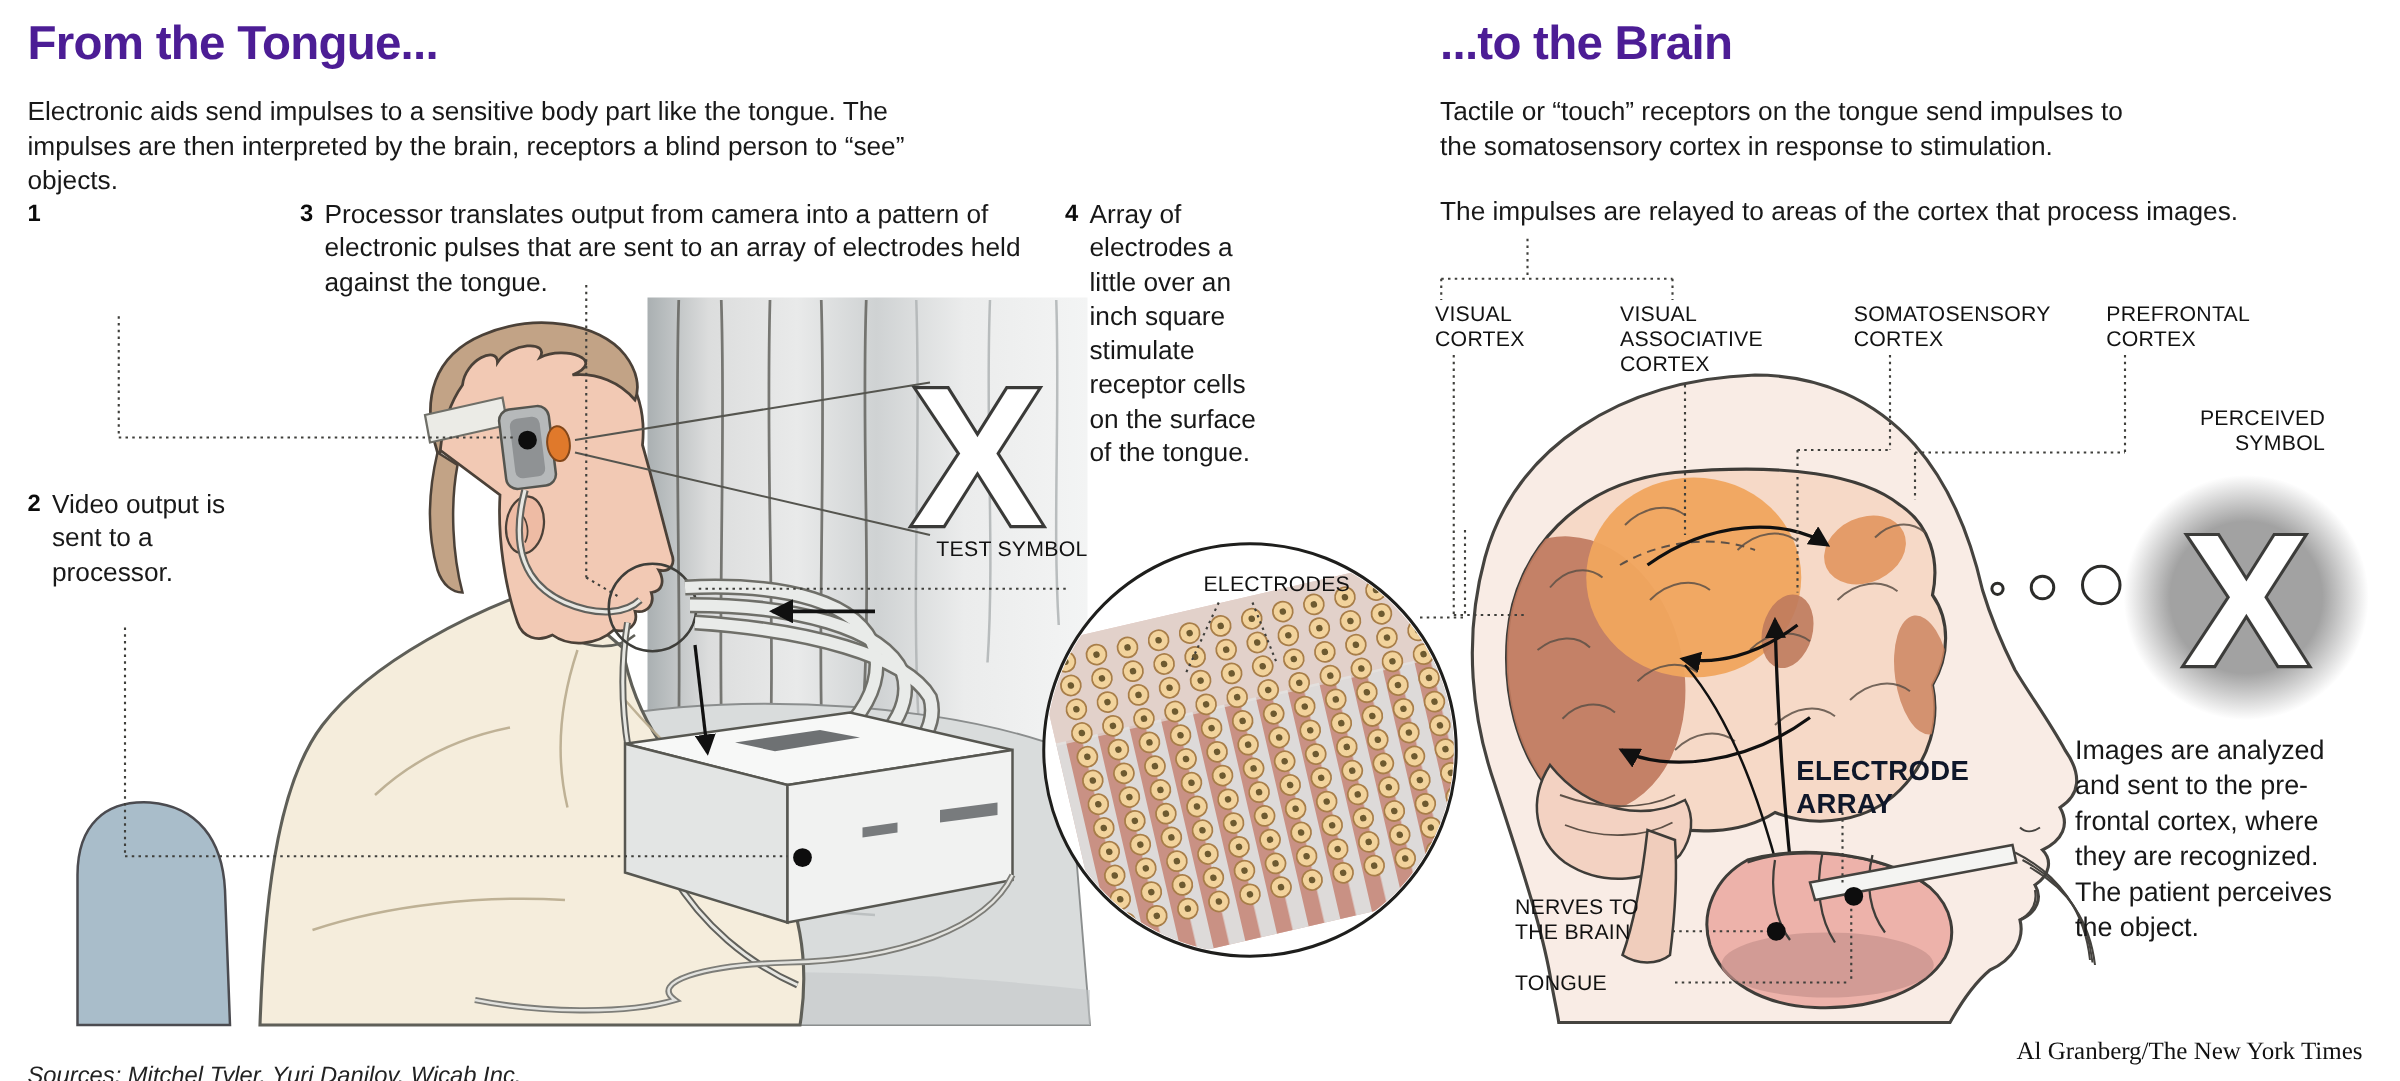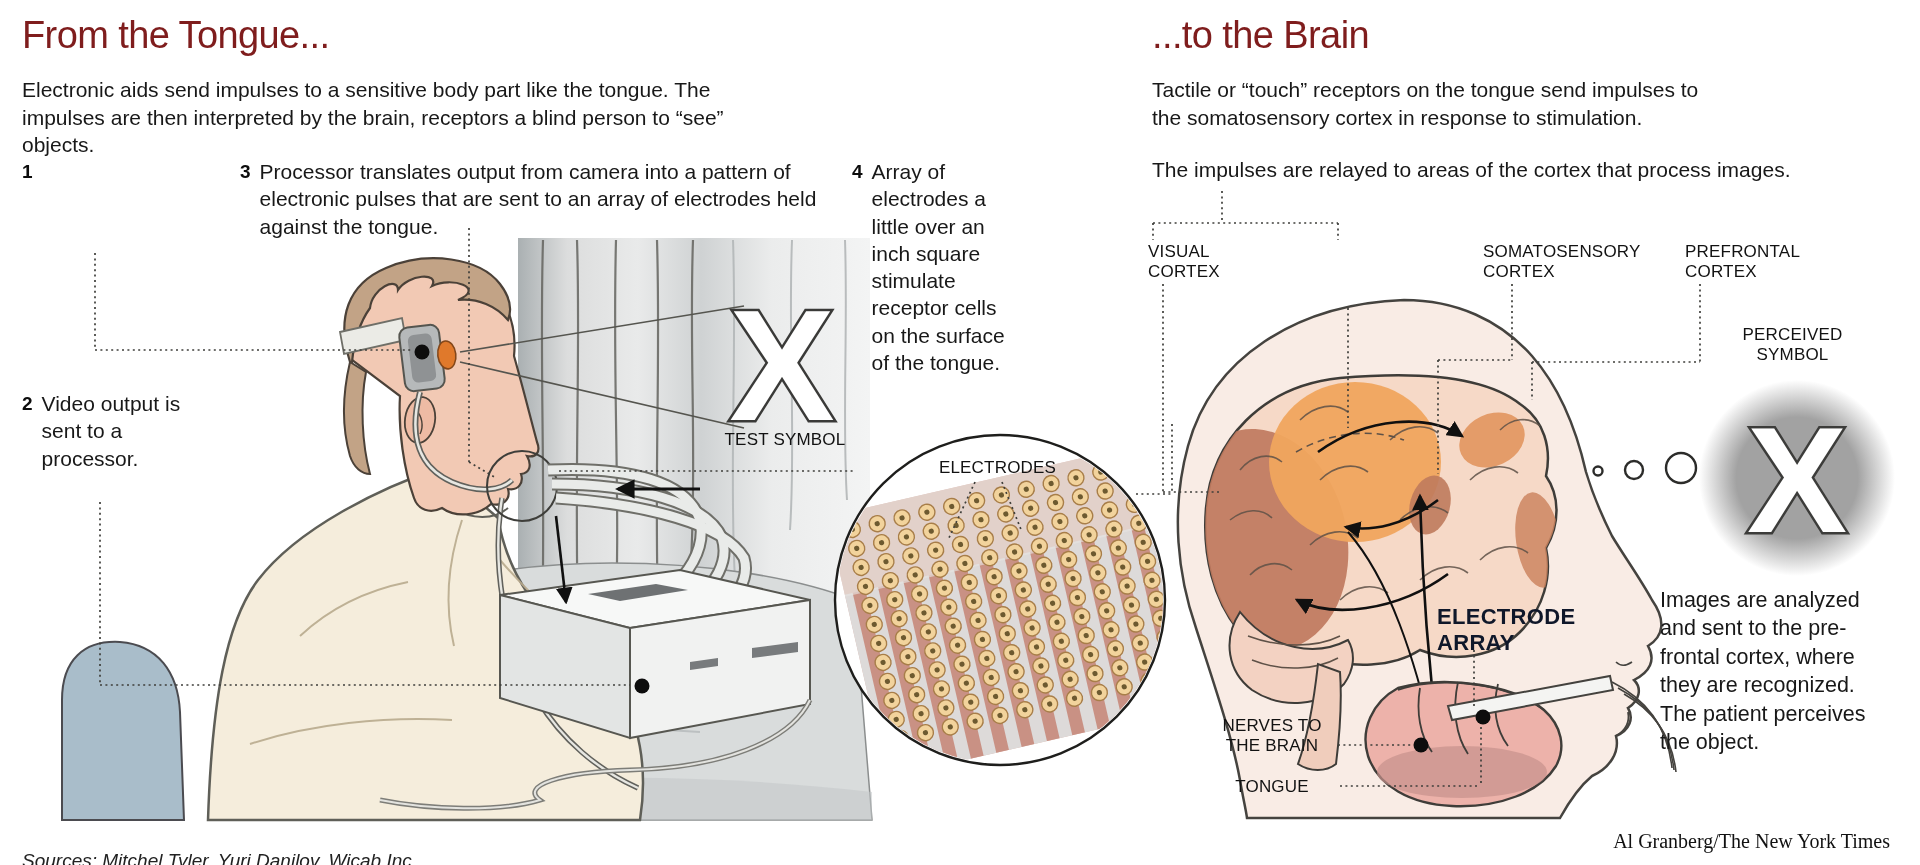--- a/index.html
+++ b/index.html
@@ -1,28 +1,28 @@
 <!DOCTYPE html>
 <html><head>
 <meta charset="utf-8">
 <style>
   html,body{margin:0;padding:0;background:#fff;}
   .canvas{position:relative;width:1920px;height:865px;background:#ffffff;overflow:hidden;
           font-family:"Liberation Sans", sans-serif;color:#161616;}
   .abs{position:absolute;}
-  .t-title{font-size:38px;font-weight:normal;letter-spacing:-0.6px;color:#7f1d1d;}
+  .t-title{font-size:38px;font-weight:bold;letter-spacing:-0.6px;color:#4c1d95;}
   .t-body{font-size:21px;line-height:1.32;color:#181818;}
   .t-step{display:flex;gap:9px;font-size:21px;line-height:1.30;color:#181818;}
   .t-step b{font-size:19px;padding-top:2px;color:#0c0c0c;flex:0 0 auto;}
   .t-lbl{font-size:17px;line-height:1.18;letter-spacing:0.2px;color:#121212;}
   .t-lbl-b{font-size:22px;line-height:1.18;font-weight:bold;letter-spacing:0.3px;color:#0f172a;}
   .t-src{font-size:19px;font-style:italic;color:#222;margin-top:20px;}
   .t-credit{font-size:20px;font-family:"Liberation Serif", serif;color:#111;text-align:right;}
-  .ctr{text-align:center;}
-  .rgt{text-align:center;}
+  .ctr{text-align:right;}
+  .rgt{text-align:left;}
   svg text{font-family:"Liberation Sans", sans-serif;}
 </style>
 </head>
 <body>
 
 <div class="canvas">
 
   <svg class="abs" style="left:0;top:0" width="1920" height="865" viewBox="0 0 1920 865">
     <defs>
       <linearGradient id="curtG" x1="0" y1="0" x2="1" y2="0">
@@ -622,20 +622,21 @@
   </div>
 
   <div class="abs t-lbl ctr" style="left:700px;top:430px;width:170px">TEST SYMBOL</div>
   <div class="abs t-lbl ctr" style="left:915px;top:458px;width:165px">ELECTRODES</div>
 
   <div class="abs t-title" style="left:1152px;top:14px">...to the Brain</div>
   <div class="abs t-body" style="left:1152px;top:76px;width:580px">Tactile or “touch” receptors on the tongue send impulses to the somatosensory cortex in response to stimulation.</div>
   <div class="abs t-body" style="left:1152px;top:156px;width:660px">The impulses are relayed to areas of the cortex that process images.</div>
 
   <div class="abs t-lbl" style="left:1148px;top:242px;width:82px">VISUAL CORTEX</div>
+  <div class="abs t-lbl" style="left:1296px;top:242px;width:122px">VISUAL ASSOCIATIVE CORTEX</div>
   <div class="abs t-lbl" style="left:1483px;top:242px;width:162px">SOMATOSENSORY CORTEX</div>
   <div class="abs t-lbl" style="left:1685px;top:242px;width:122px">PREFRONTAL CORTEX</div>
   <div class="abs t-lbl ctr" style="left:1725px;top:325px;width:135px">PERCEIVED SYMBOL</div>
 
   <div class="abs t-lbl-b" style="left:1437px;top:604px;width:120px">ELECTRODE ARRAY</div>
   <div class="abs t-lbl rgt" style="left:1212px;top:716px;width:120px">NERVES TO THE BRAIN</div>
   <div class="abs t-lbl rgt" style="left:1212px;top:777px;width:120px">TONGUE</div>
 
   <div class="abs t-body" style="left:1660px;top:586px;width:232px;font-size:21.5px">Images are analyzed and sent to the pre-frontal cortex, where they are recognized. The patient perceives the object.</div>
 

